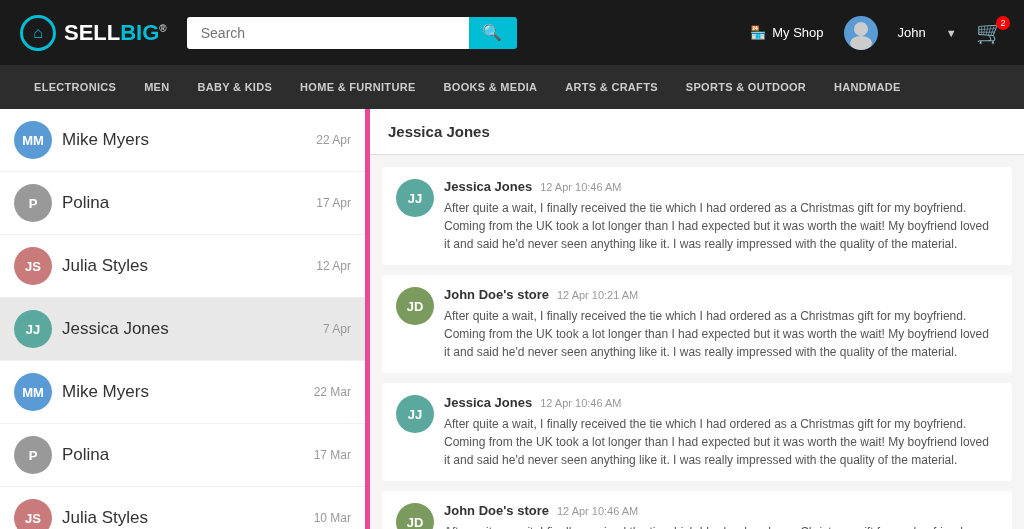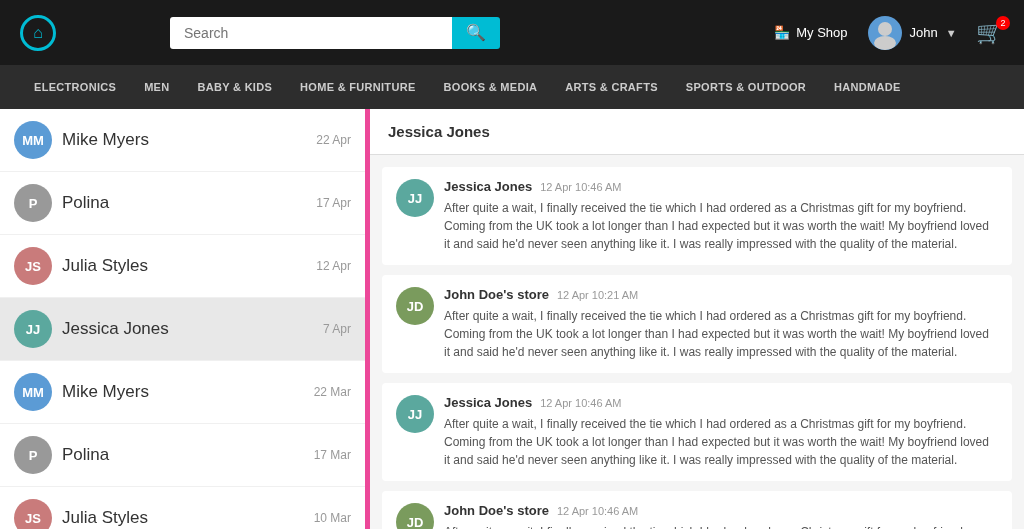--- a/index.html
+++ b/index.html
@@ -69,21 +69,21 @@
       color: white;
       font-size: 13px;
       display: flex;
       align-items: center;
       gap: 6px;
       cursor: pointer;
     }
     .user-area {
       display: flex;
       align-items: center;
-      gap: 8px;
+      gap: 20px;
       cursor: pointer;
     }
     .user-avatar {
       width: 34px;
       height: 34px;
       border-radius: 50%;
       background: #888;
       overflow: hidden;
       display: flex;
       align-items: center;
@@ -271,20 +271,23 @@
     .chat-list::-webkit-scrollbar-thumb { background: #ccc; border-radius: 2px; }
     .messages-area::-webkit-scrollbar { width: 4px; }
     .messages-area::-webkit-scrollbar-thumb { background: #ccc; border-radius: 2px; }
   </style>
 </head>
 <body>
 
 <div class="header">
   <div class="logo">
     <div class="logo-icon">⌂</div>
+    <span>
+      <span style="color:white">SELL</span><span style="color:#00bcd4">BIG</span><sup style="font-size:10px;color:#ccc">®</sup>
+    </span>
   </div>
 
   <div class="search-bar">
     <input type="text" placeholder="Search" style="">
     <button class="search-btn">🔍</button>
   </div>
 
   <div class="header-right">
     <div class="myshop-btn">
       <span>🏪</span>

